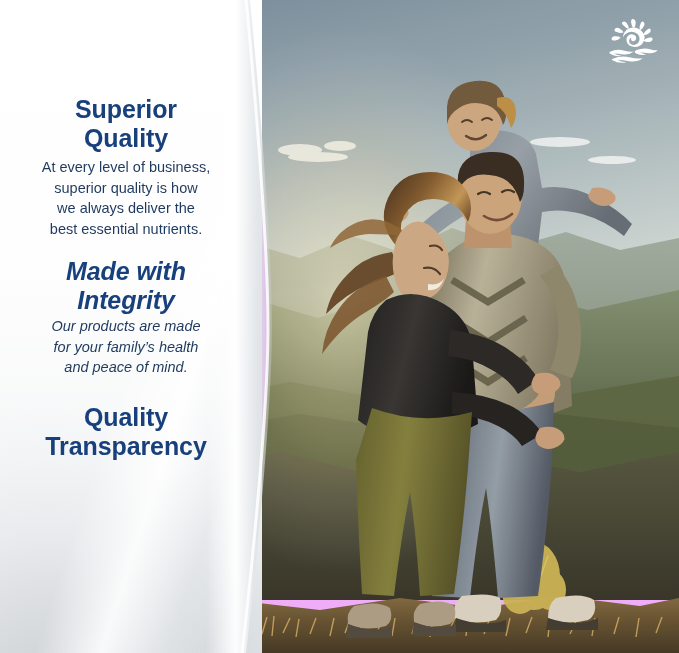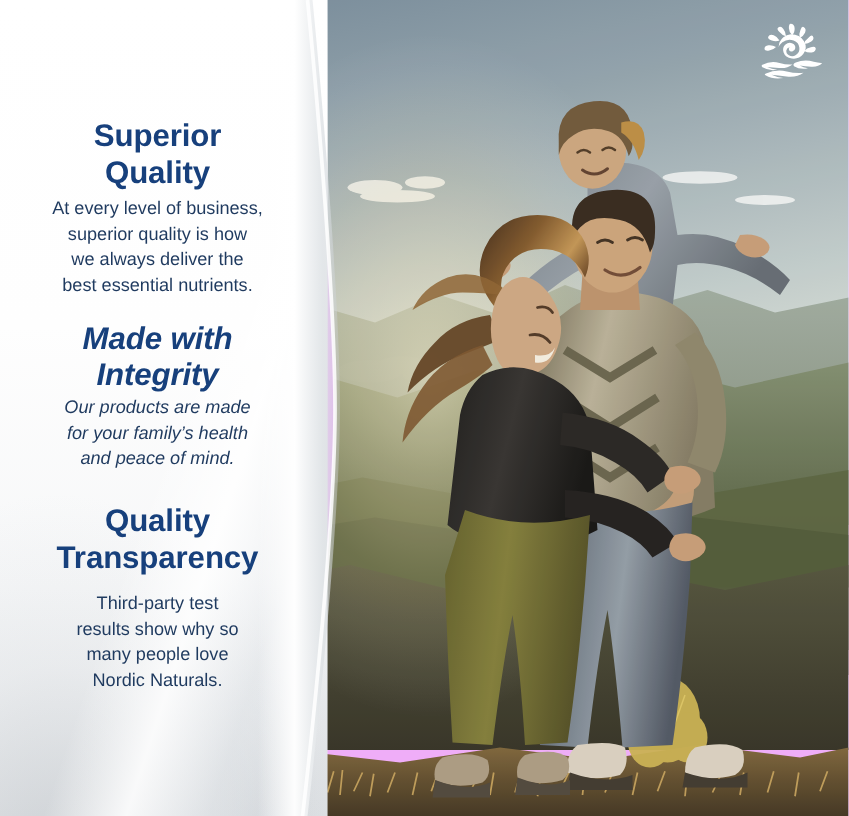--- a/index.html
+++ b/index.html
@@ -326,24 +326,20 @@
       <div class="v-heading">Made with
 Integrity</div>
       <div class="v-body">Our products are made
 for your family’s health
 and peace of mind.</div>
     </div>
 
     <div class="value-block vb3">
       <div class="v-heading">Quality
 Transparency</div>
-      <div class="v-body">Third-party test
-results show why so
-many people love
-Nordic Naturals.</div>
     </div>
 
   </div>
 
   <div class="logo">
     <svg viewBox="0 0 56 50" aria-hidden="true">
       <g fill="#ffffff">
 
         <path d="M28.5,2 q3,0 3.2,3.6 q0.2,3.4 -2,5.6 q-2.4,-2.2 -2.6,-5.6 Q27,2 28.5,2 Z"></path>
         <path d="M38.8,4.6 q2.6,1.4 1.2,4.5 q-1.4,3 -4.2,4.2 q-0.9,-3.1 0.5,-6.1 Q37.4,3.9 38.8,4.6 Z"></path>

